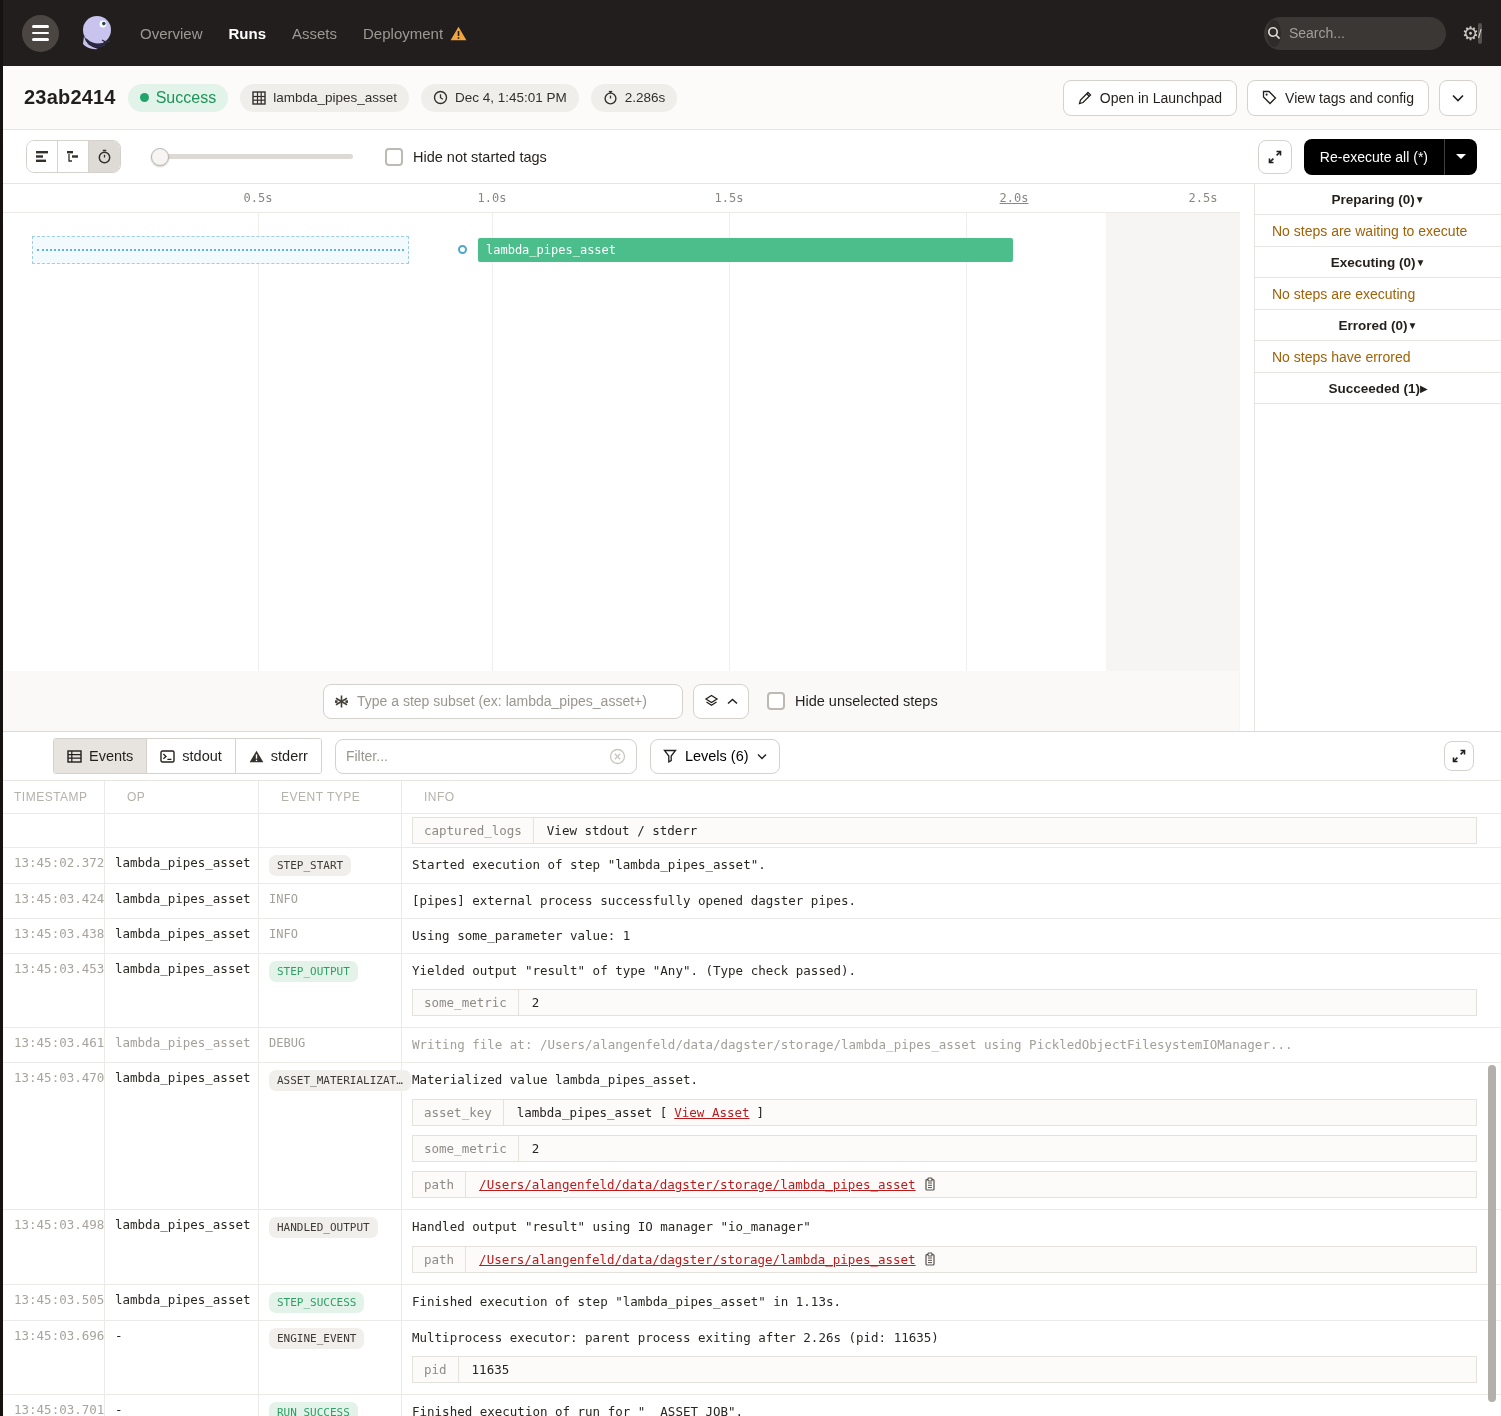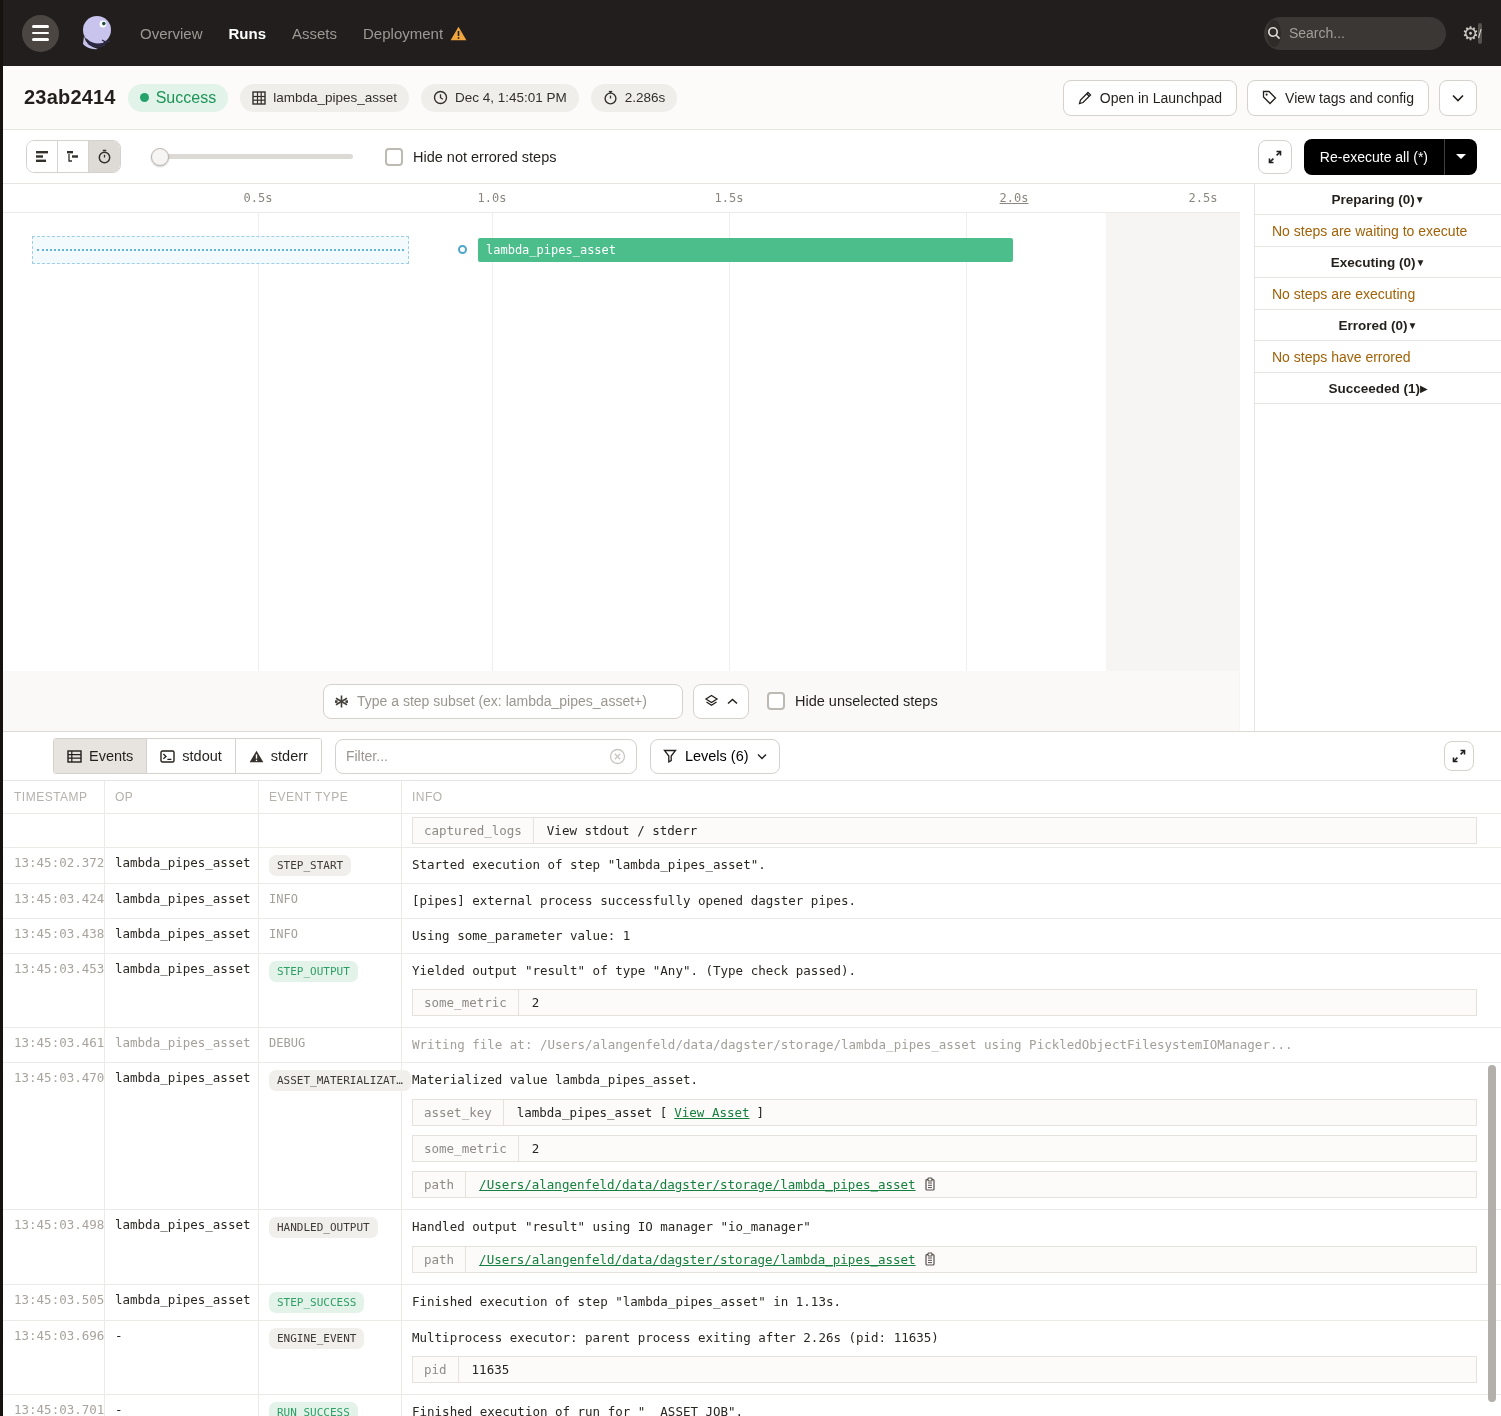--- a/index.html
+++ b/index.html
@@ -94,36 +94,36 @@
   .filter-wrap input{flex:1;border:none;outline:none;font-size:14px;font-family:"Liberation Sans",sans-serif;color:#33302C;}
   .filter-wrap input::placeholder{color:#9B968F;}
   .levels-btn{height:35px;padding:0 12px;border:1px solid #D5D1CD;border-radius:8px;background:#fff;display:flex;align-items:center;gap:8px;font-size:14.5px;cursor:pointer;}
   .logbar .expand-btn{margin-left:auto;width:30px;height:30px;}
 
   .logtable{font-family:"DejaVu Sans Mono", monospace;font-size:12.5px;}
   .lt-row{display:grid;grid-template-columns:105px 154px 143px 1fr;border-bottom:1px solid #ECEAE6;}
   .lt-cell{border-right:1px solid #ECEAE6;padding:7px 10px;}
   .lt-cell:last-child{border-right:none;}
   .lt-header{border-top:1px solid #E7E4E1;color:#B5B1AB;font-size:12px;letter-spacing:.5px;font-family:"Liberation Sans",sans-serif;}
-  .lt-header .lt-cell{padding:9px 10px;border-bottom:none;}
+  .lt-header .lt-cell{padding:9px 22px;border-bottom:none;}
   .lt-header .lt-cell:first-child{padding-left:14px;}
   .lt-row .lt-cell:first-child{padding-left:14px;}
   .ts{color:#A8A39D;}
   .op{color:#2A2622;}
   .op.muted{color:#A39F99;}
   .pill{display:inline-block;font-size:11px;padding:4px 8px;border-radius:7px;white-space:nowrap;}
   .pill.gray{background:#F1EFEC;color:#3E3A35;}
   .pill.green{background:#E3F3E9;color:#2D9E64;}
   .etype-plain{color:#A39F99;font-size:12px;}
   .info-text{color:#2A2622;line-height:1.5;padding-top:1px;}
   .info-text.muted{color:#A39F99;}
   .meta-box{display:flex;border:1px solid #E5E2DE;background:#FCFBFA;margin:9px 14px 4px 0;align-items:stretch;}
   .meta-label{color:#8F8B85;padding:5px 11px;border-right:1px solid #E5E2DE;white-space:nowrap;}
   .meta-val{padding:5px 13px;color:#262320;display:flex;align-items:center;gap:7px;}
-  .meta-val a{color:#15803d;text-decoration:underline;cursor:pointer;}
+  .meta-val a{color:#b91c1c;text-decoration:underline;cursor:pointer;}
   .copy-ic{cursor:pointer;display:inline-flex;}
   .partial-row{height:34px;overflow:hidden;}
   .partial-row .meta-box{margin-top:-4px;}
   .scroll-thumb{position:absolute;right:5px;top:1065px;width:8px;height:337px;background:#B3AFAA;border-radius:4px;z-index:40;cursor:grab;}
 </style>
 </head>
 <body>
 
 <div class="left-edge"></div>
 
@@ -254,21 +254,21 @@
           <line x1="7.5" y1="8.5" x2="7.5" y2="5.8" stroke="#33302C" stroke-width="1.3"></line>
         </svg>
     </button>
   </div>
   <div class="slider">
     <div class="track"></div>
     <div class="knob"></div>
   </div>
   <div class="chk-row">
     <div class="checkbox"></div>
-    <span>Hide not errored steps</span>
+    <span>Hide not started tags</span>
   </div>
   <div class="toolbar-right">
     <button class="expand-btn">
       <svg width="14" height="14" viewBox="0 0 14 14">
           <polyline points="8.5,1.5 12.5,1.5 12.5,5.5" fill="none" stroke="#231F1C" stroke-width="1.6"></polyline>
           <polyline points="5.5,12.5 1.5,12.5 1.5,8.5" fill="none" stroke="#231F1C" stroke-width="1.6"></polyline>
           <line x1="12.5" y1="1.5" x2="8.6" y2="5.4" stroke="#231F1C" stroke-width="1.6"></line>
           <line x1="1.5" y1="12.5" x2="5.4" y2="8.6" stroke="#231F1C" stroke-width="1.6"></line>
         </svg>
     </button>

